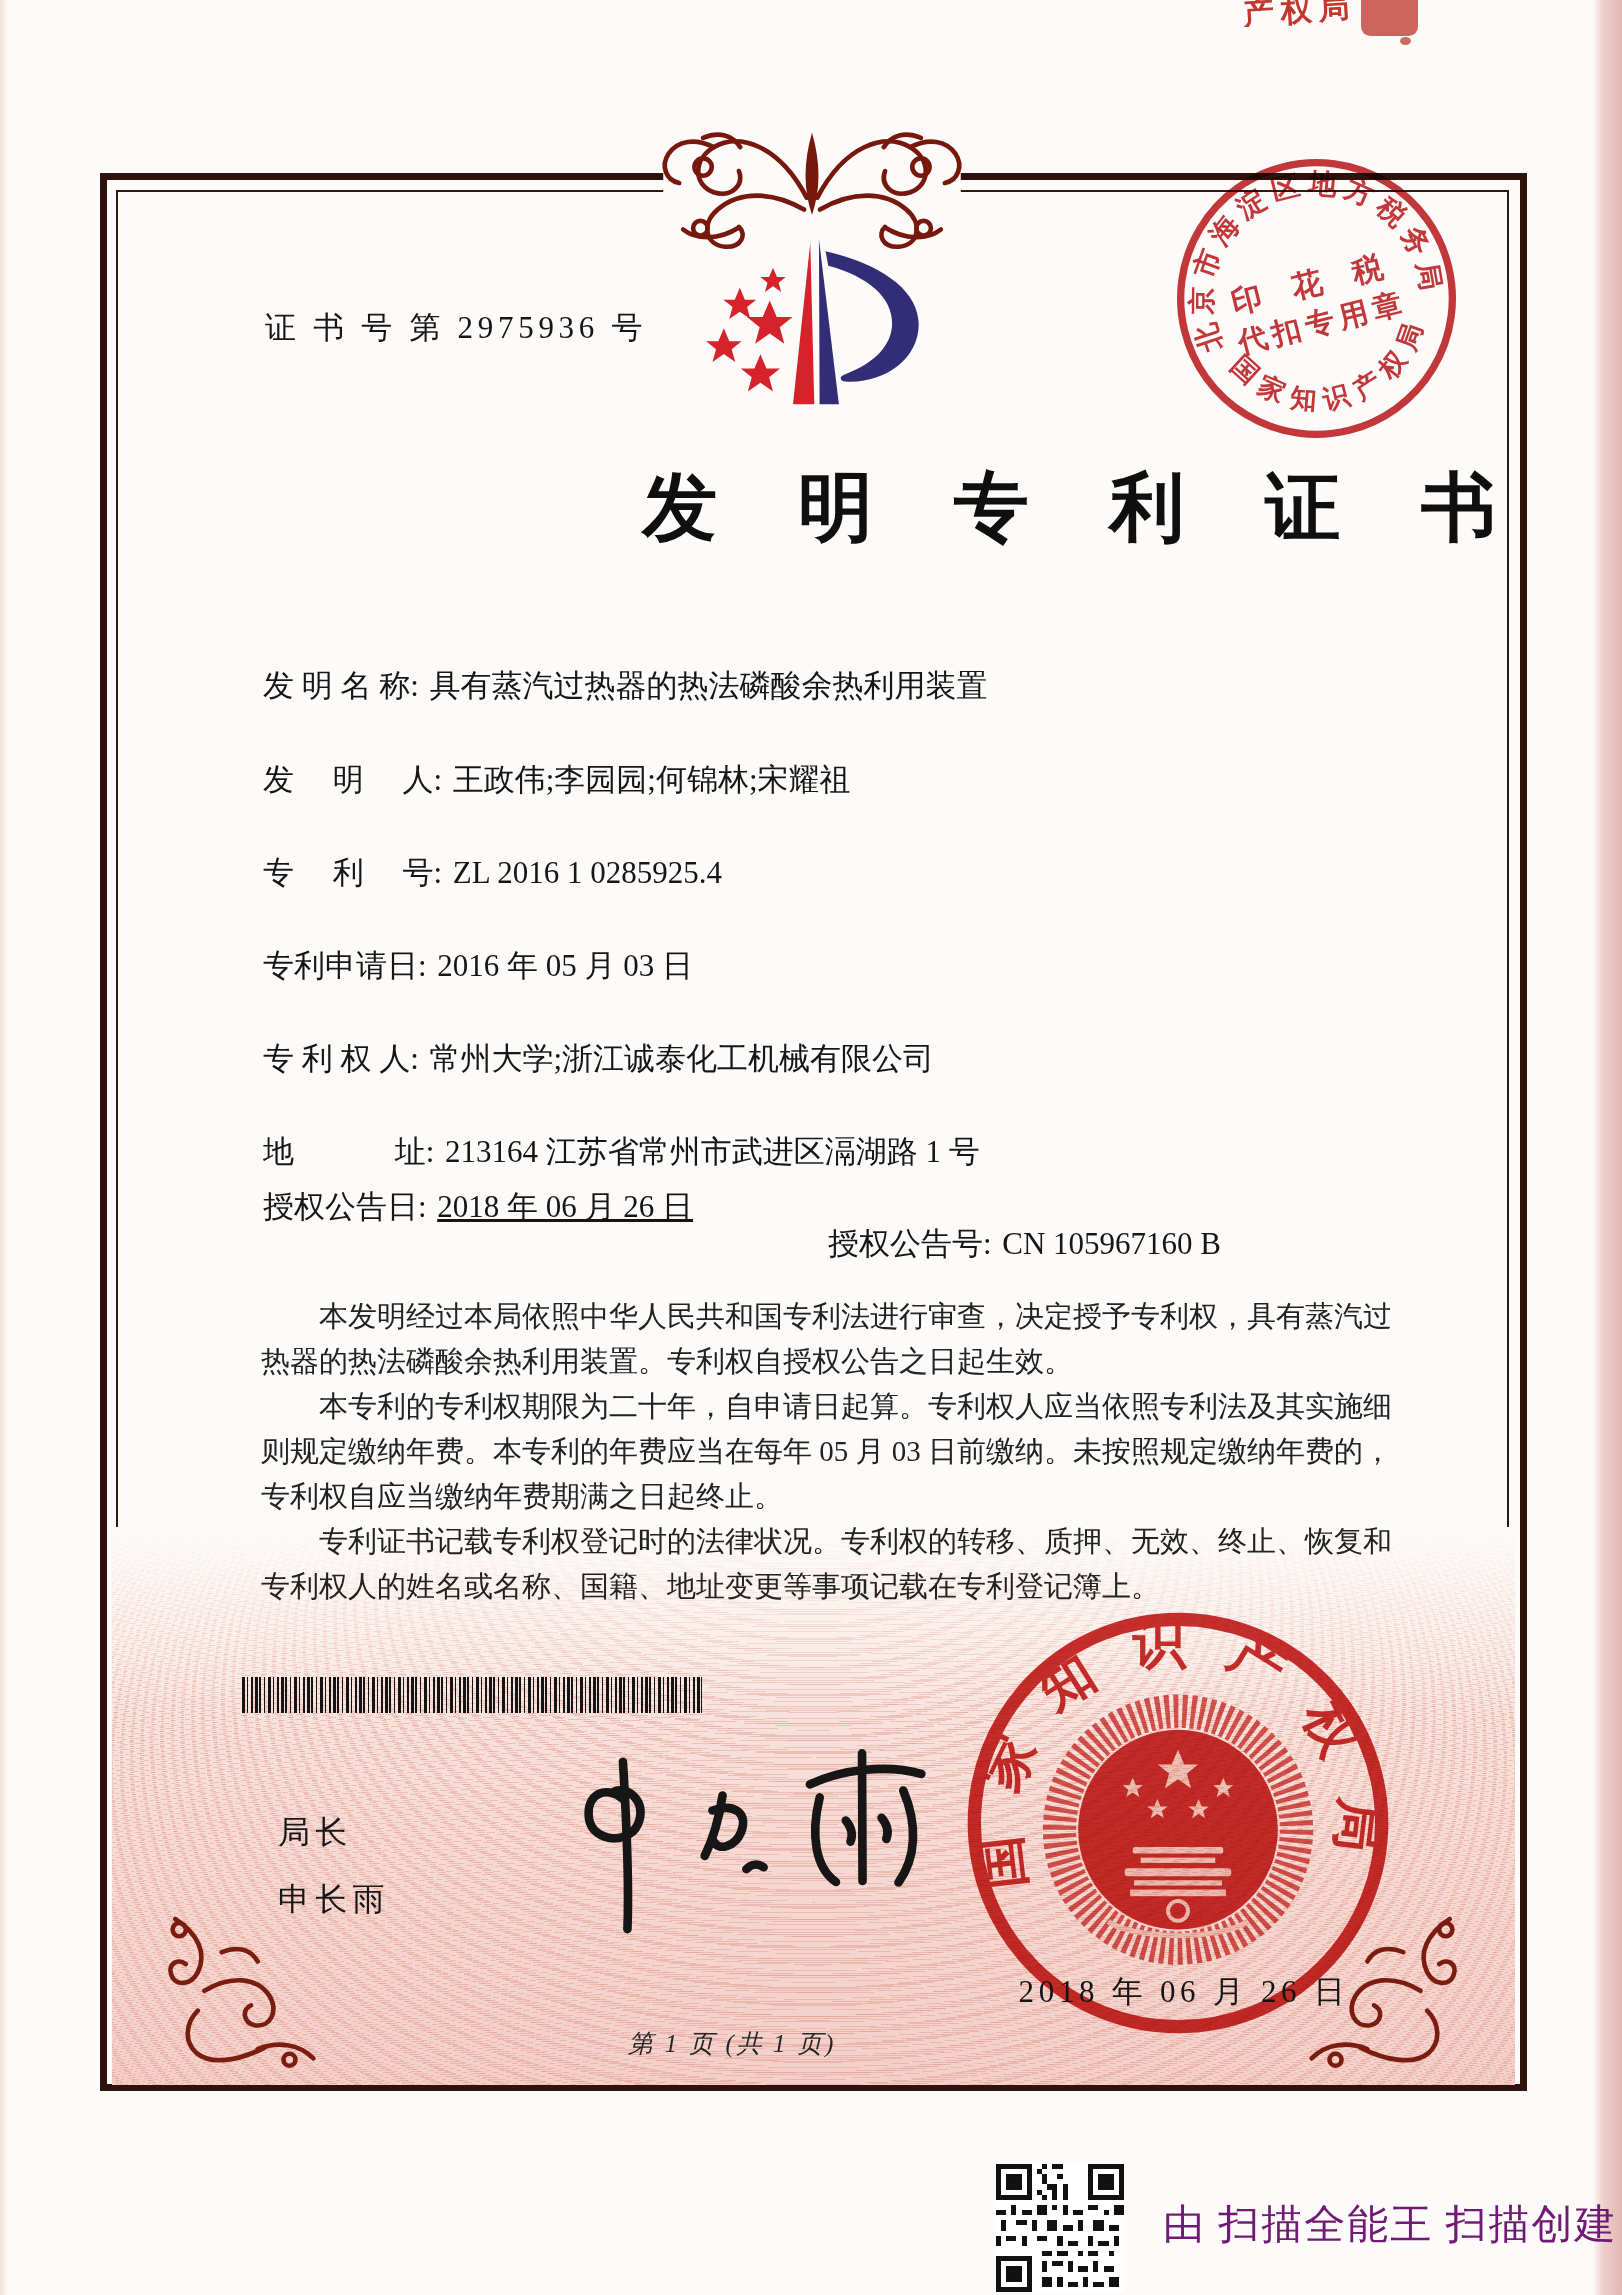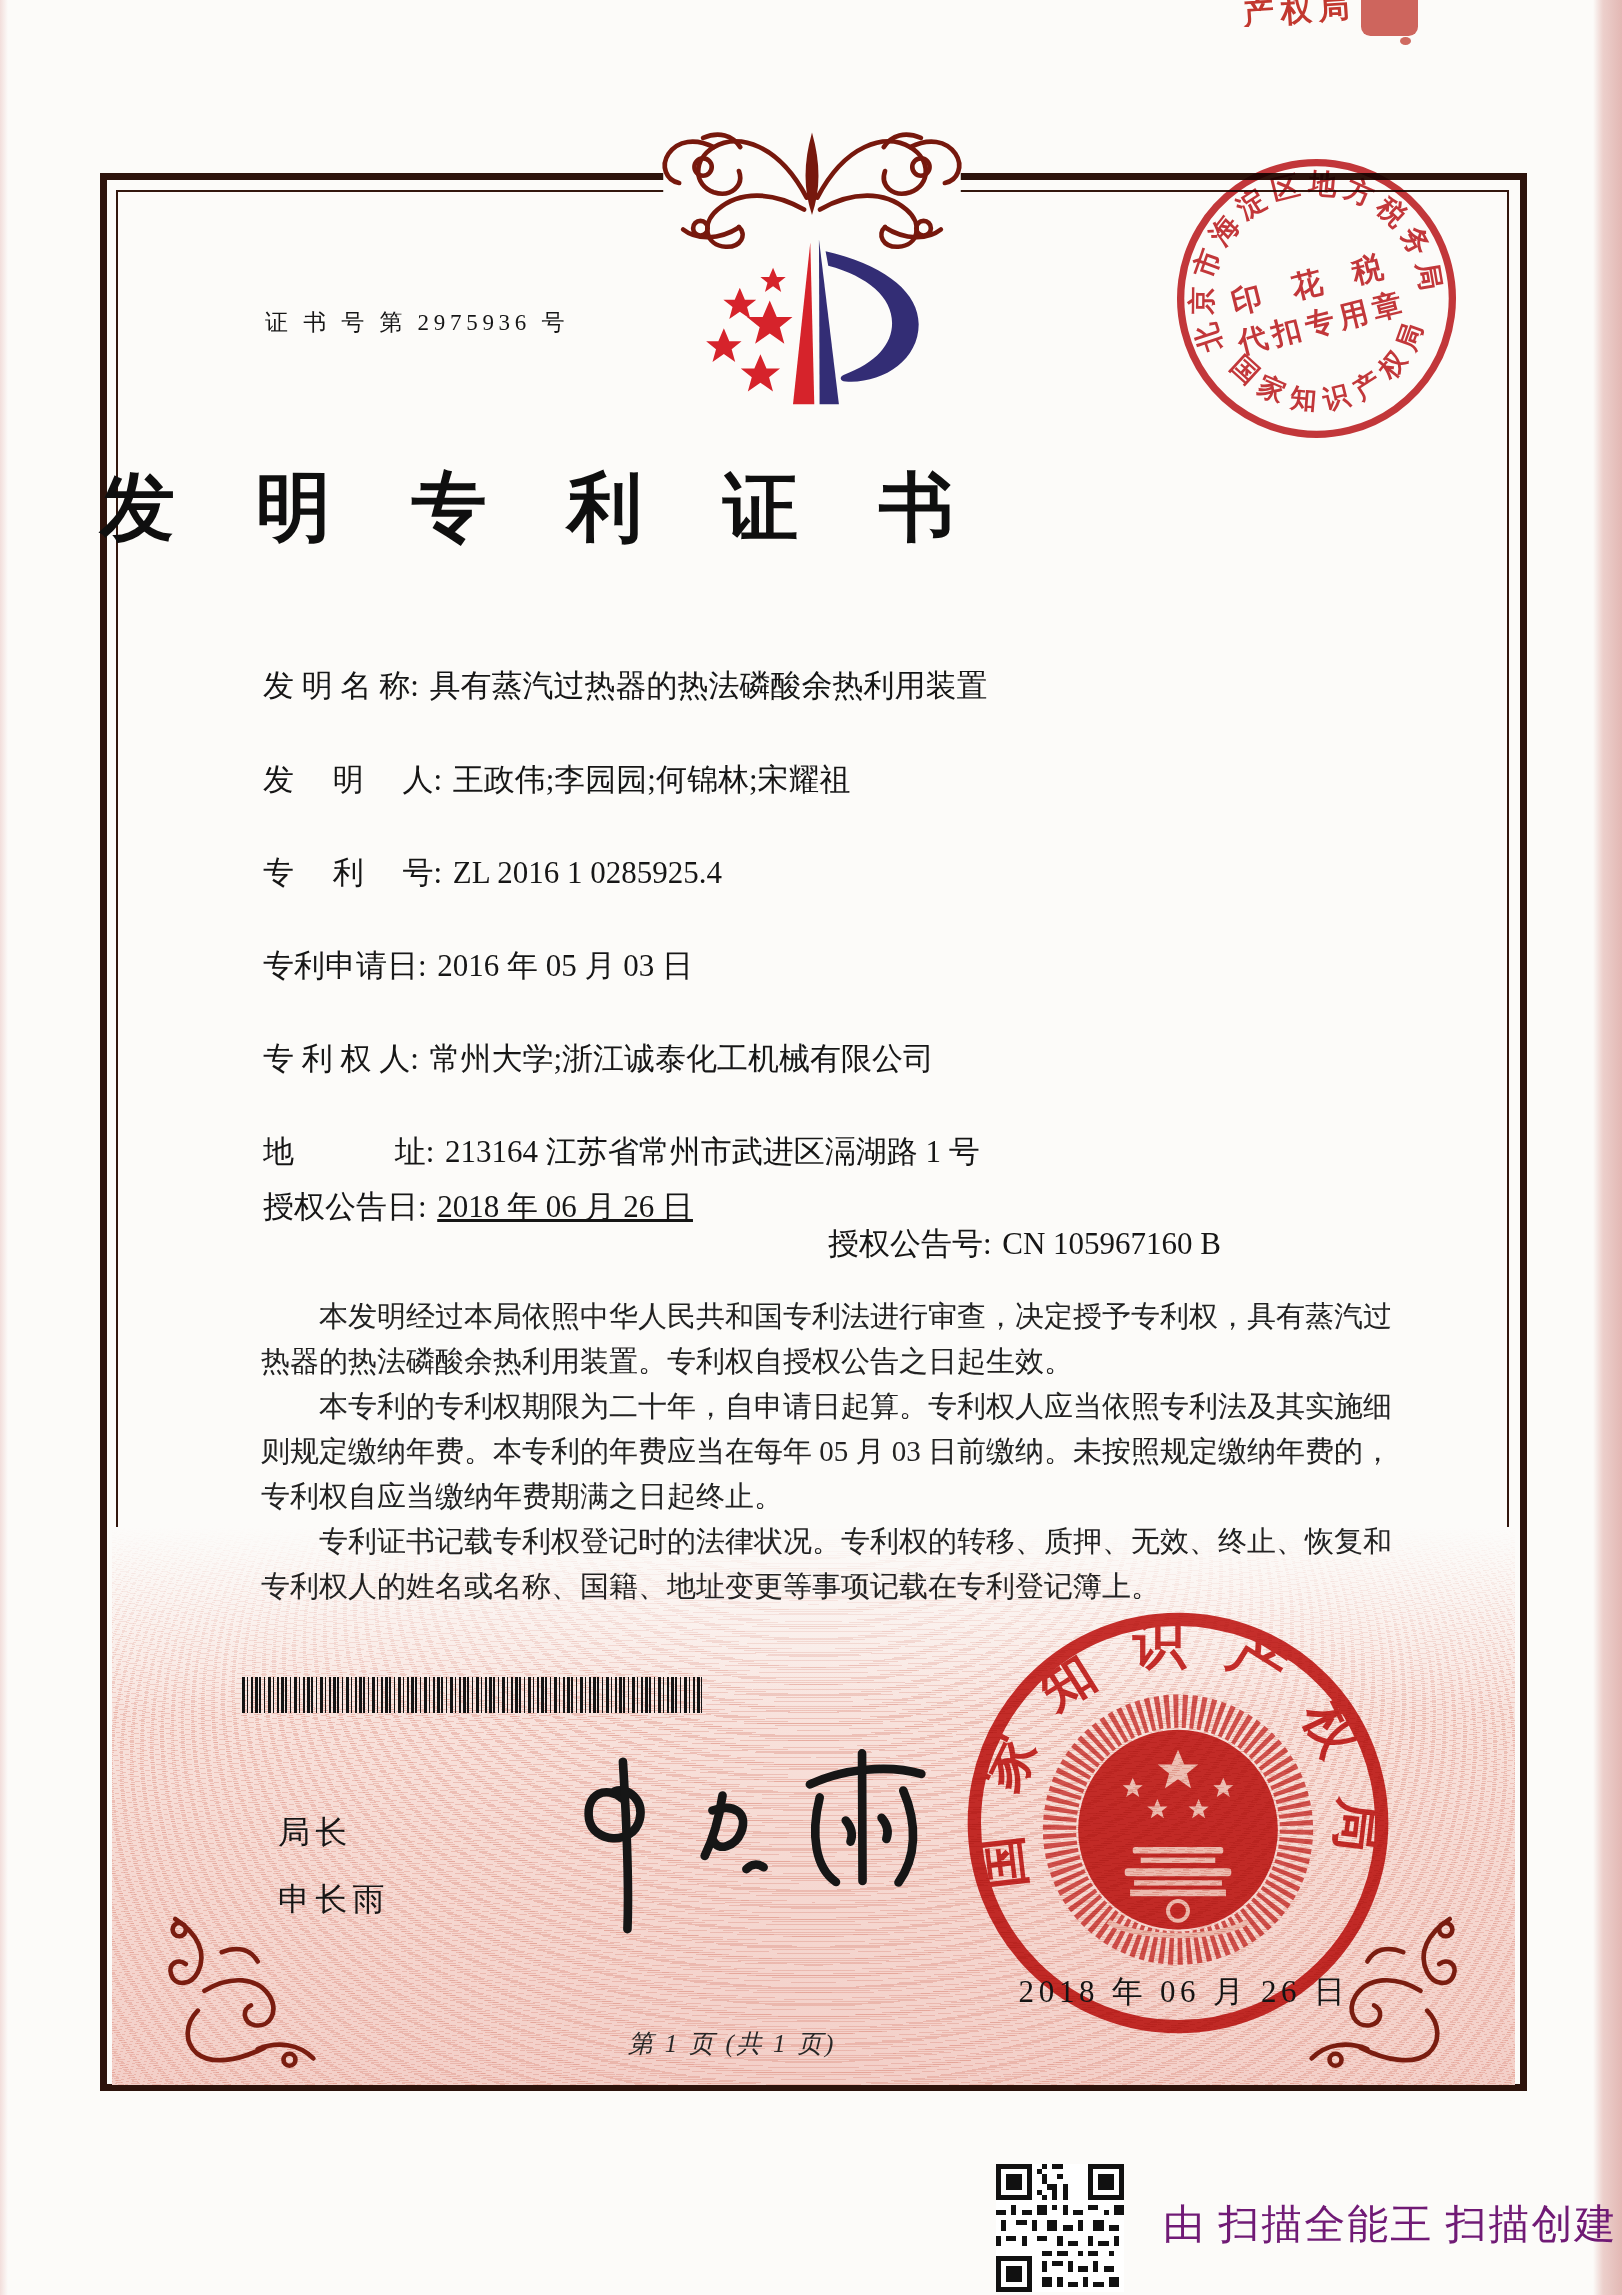--- a/index.html
+++ b/index.html
@@ -18,22 +18,22 @@
   
   .frame-outer{left:100px;top:173px;width:1427px;height:1918px;border:7.3px solid #2d130c;box-sizing:border-box;}
   .frame-inner{left:116px;top:190px;width:1393px;height:1883px;border:2px solid #33170e;box-sizing:border-box;}
   
   .guilloche{left:112px;top:1527px;width:1403px;height:558px;
     background:
       linear-gradient(180deg,rgba(252,251,249,1) 0%,rgba(252,251,249,.55) 14%,rgba(252,251,249,0) 34%),
       repeating-radial-gradient(140% 90% at 50% -40%,rgba(221,142,127,0) 0 6px,rgba(221,142,127,.40) 6px 7.3px),
       repeating-radial-gradient(120% 85% at 50% 155%,rgba(216,130,115,0) 0 7.3px,rgba(216,130,115,.34) 7.3px 8.6px),
       linear-gradient(180deg,#fbeeea 0%,#f6dad3 55%,#f3cfc8 100%);}
-  .cert-no{left:265px;top:307px;font-size:23px;letter-spacing:4.7px;color:#161616;}
-  .title{left:100px;top:458px;width:1427px;text-align:left;font-size:75px;font-weight:600;
+  .cert-no{left:265px;top:307px;font-size:31px;letter-spacing:4.7px;color:#161616;}
+  .title{left:100px;top:458px;width:1427px;text-align:right;font-size:75px;font-weight:600;
          letter-spacing:31px;color:#0f0f0f;}
   .frow{left:263px;font-size:31px;white-space:nowrap;color:#161616;}
   .frow .lab{display:inline-block;}
   .frow .val{margin-left:10.6px;}
   .grant2{left:828px;}
   .bodytext{left:261px;top:1294px;width:1131px;font-size:29px;line-height:45px;text-align:justify;color:#222;}
   .bodytext p{margin:0;text-indent:2em;}
   .barcode{left:242px;top:1677px;width:460px;height:36px;
     background:repeating-linear-gradient(90deg,#141414 0 2.7px,transparent 2.7px 4.7px,#141414 4.7px 6px,
       transparent 6px 9.3px,#141414 9.3px 10.6px,transparent 10.6px 12.6px,#141414 12.6px 16px,transparent 16px 17.3px,

